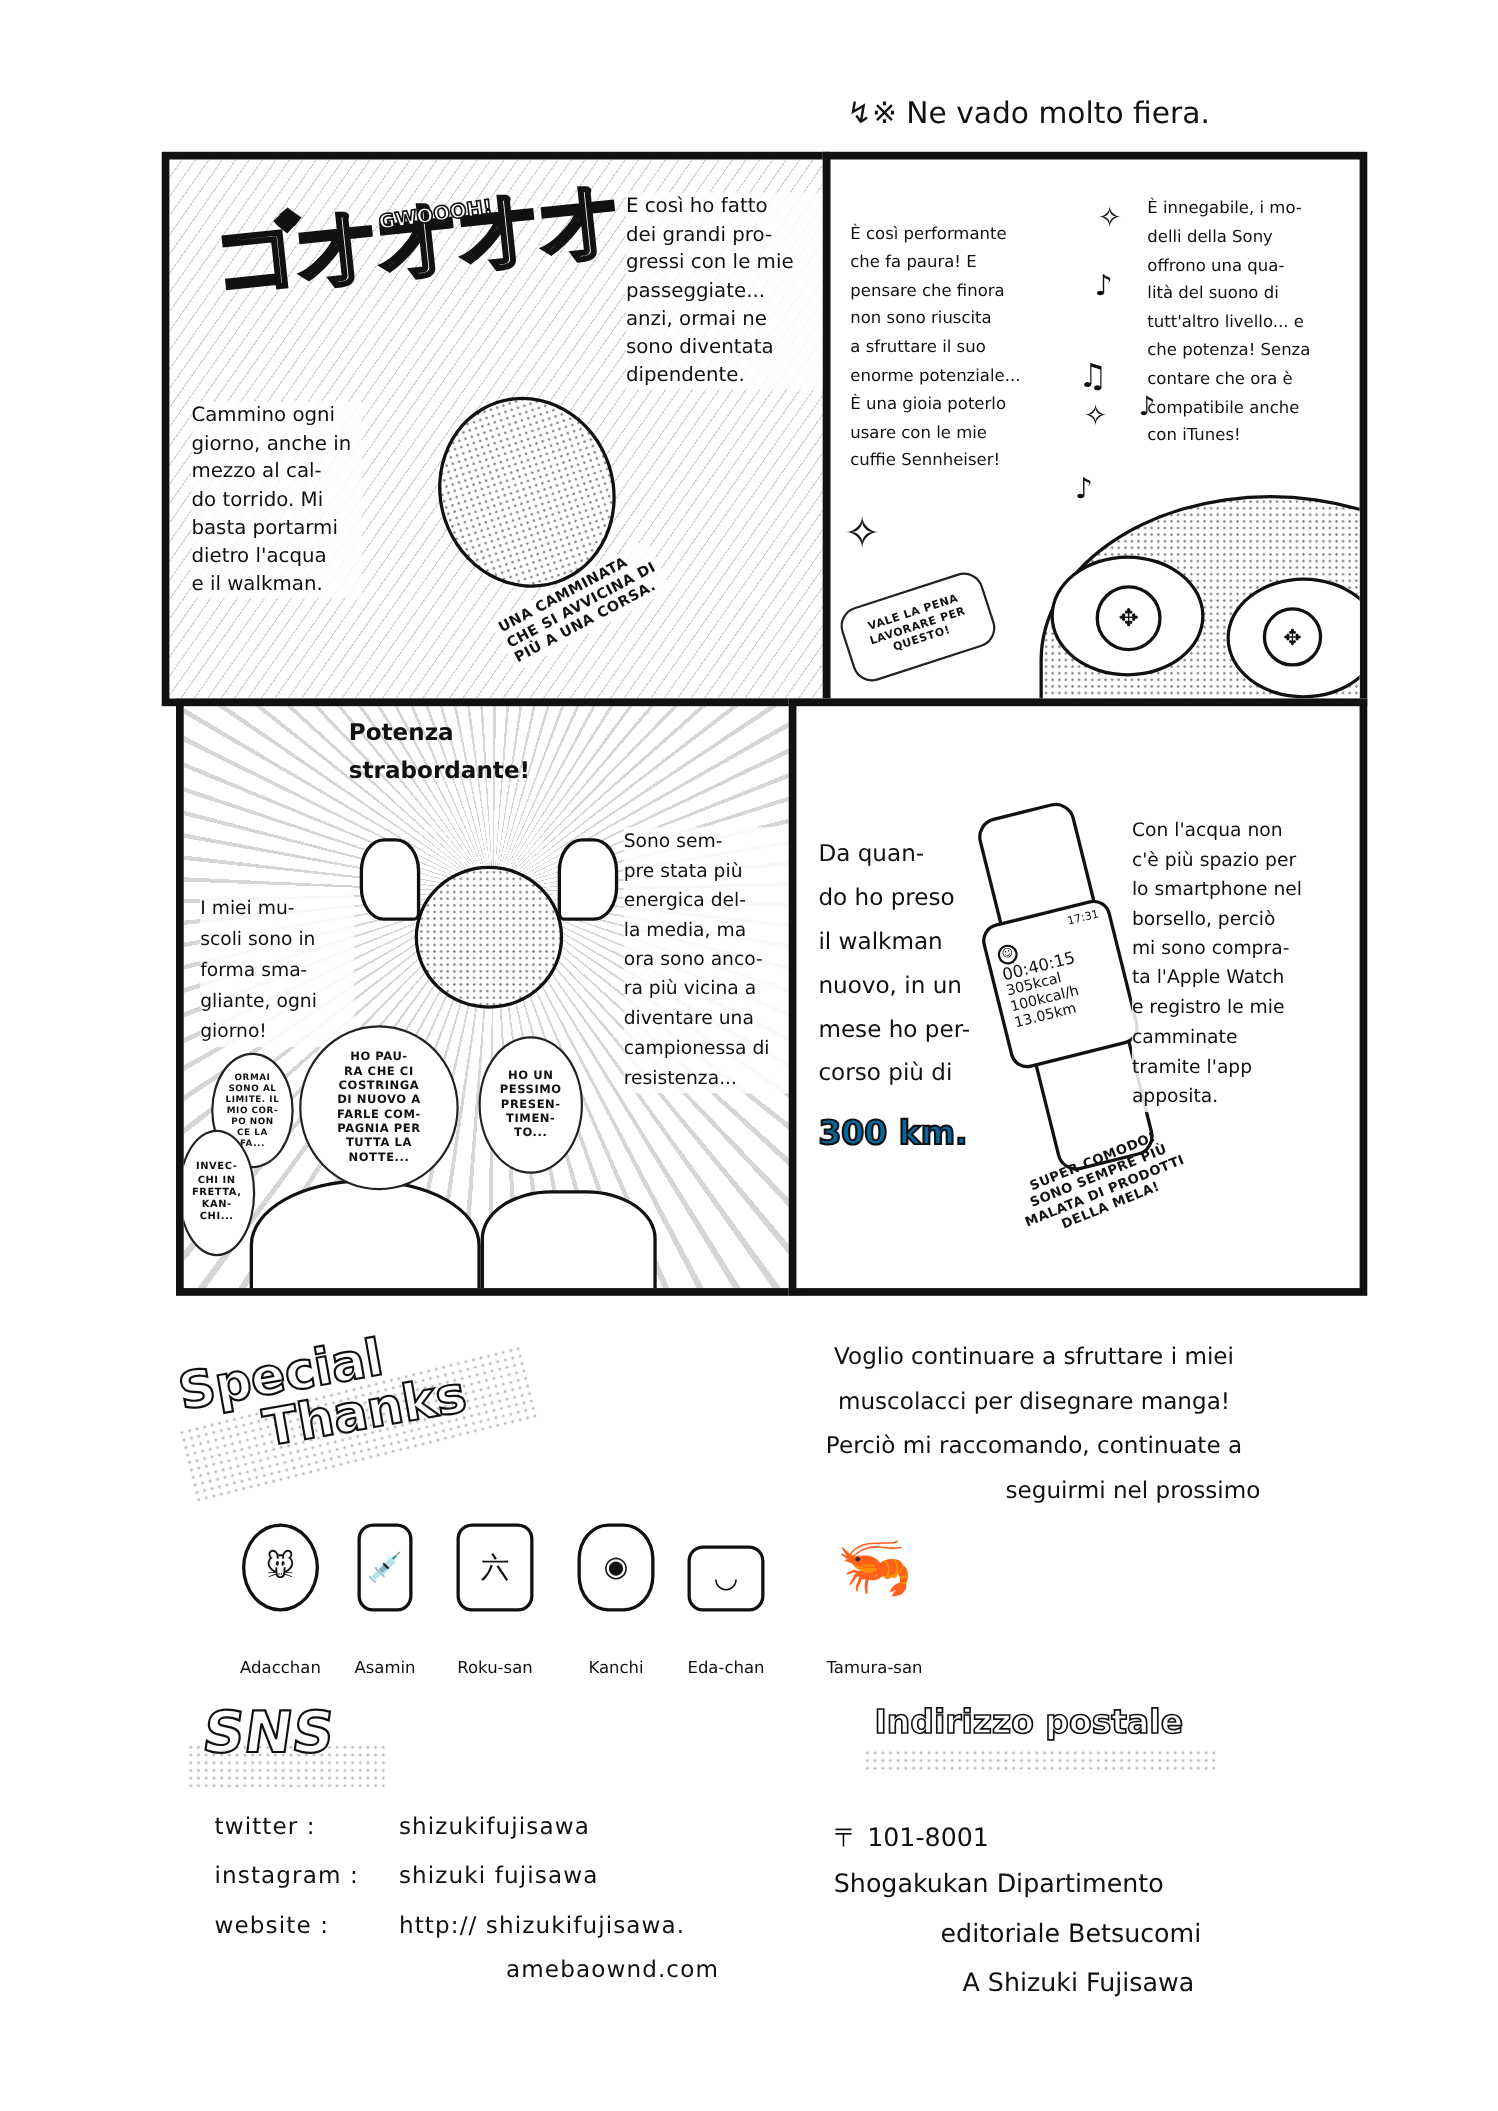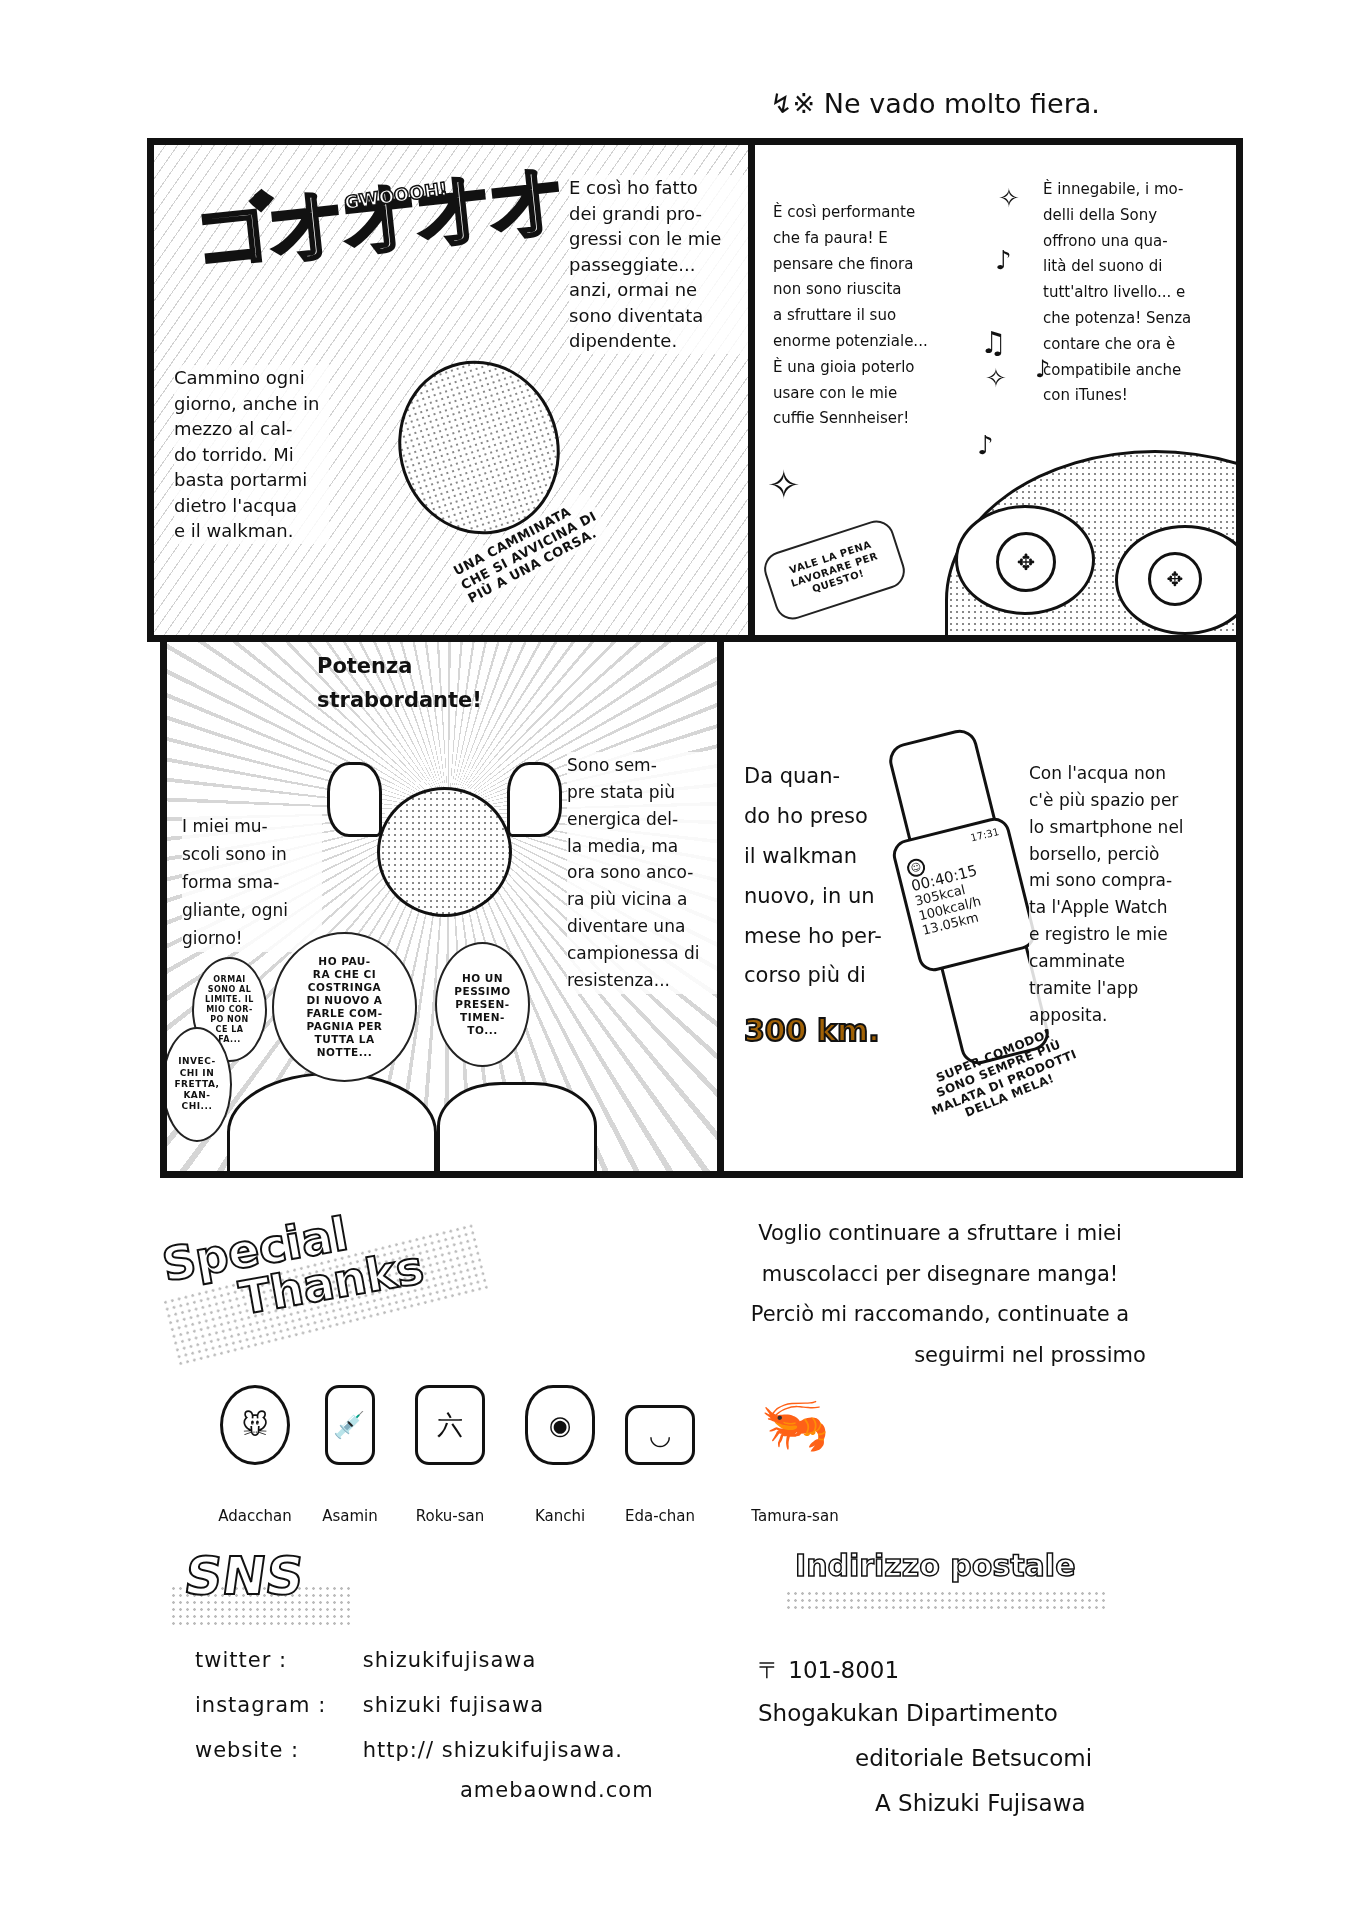--- a/index.html
+++ b/index.html
@@ -206,32 +206,32 @@
 </div>
 
 <div id="panel-4" class="panel">
   <div class="txt" style="left:20px; top:115px; width:170px; font-size:21px; line-height:1.9;">
     <div>Da quan-</div>
     <div>do ho preso</div>
     <div>il walkman</div>
     <div>nuovo, in un</div>
     <div>mese ho per-</div>
     <div>corso più di</div>
-    <div style="font-size:30px; font-weight:bold; color:#a16207; -webkit-text-stroke:2px #111; margin-top:6px;">300 km.</div>
+    <div style="font-size:30px; font-weight:bold; color:#0369a1; -webkit-text-stroke:2px #111; margin-top:6px;">300 km.</div>
   </div>
   <div class="abs" style="left:200px; top:90px; width:90px; height:330px; border:3px solid #111; border-radius:18px; transform:rotate(-14deg); background:#fff;"></div>
   <div class="abs" style="left:180px; top:185px; width:120px; height:135px; border:3px solid #111; border-radius:16px; transform:rotate(-14deg); background:#fff; padding:6px 8px; font-size:13px; line-height:1.15;">
     <div style="text-align:right; font-size:10px;">17:31</div>
     <div style="width:18px; height:18px; border:2px solid #111; border-radius:50%; font-size:10px; text-align:center; line-height:14px;">☺</div>
     <div style="font-size:15px;">00:40:15</div>
     <div>305kcal</div>
     <div>100kcal/h</div>
     <div>13.05km</div>
   </div>
-  <div class="txt" style="left:305px; top:100px; width:190px; font-size:17px; line-height:1.58;margin-top:18px;">
+  <div class="txt" style="left:305px; top:100px; width:190px; font-size:17px; line-height:1.58;">
     <div>Con l'acqua non</div>
     <div>c'è più spazio per</div>
     <div>lo smartphone nel</div>
     <div>borsello, perciò</div>
     <div>mi sono compra-</div>
     <div>ta l'Apple Watch</div>
     <div>e registro le mie</div>
     <div>camminate</div>
     <div>tramite l'app</div>
     <div>apposita.</div>

